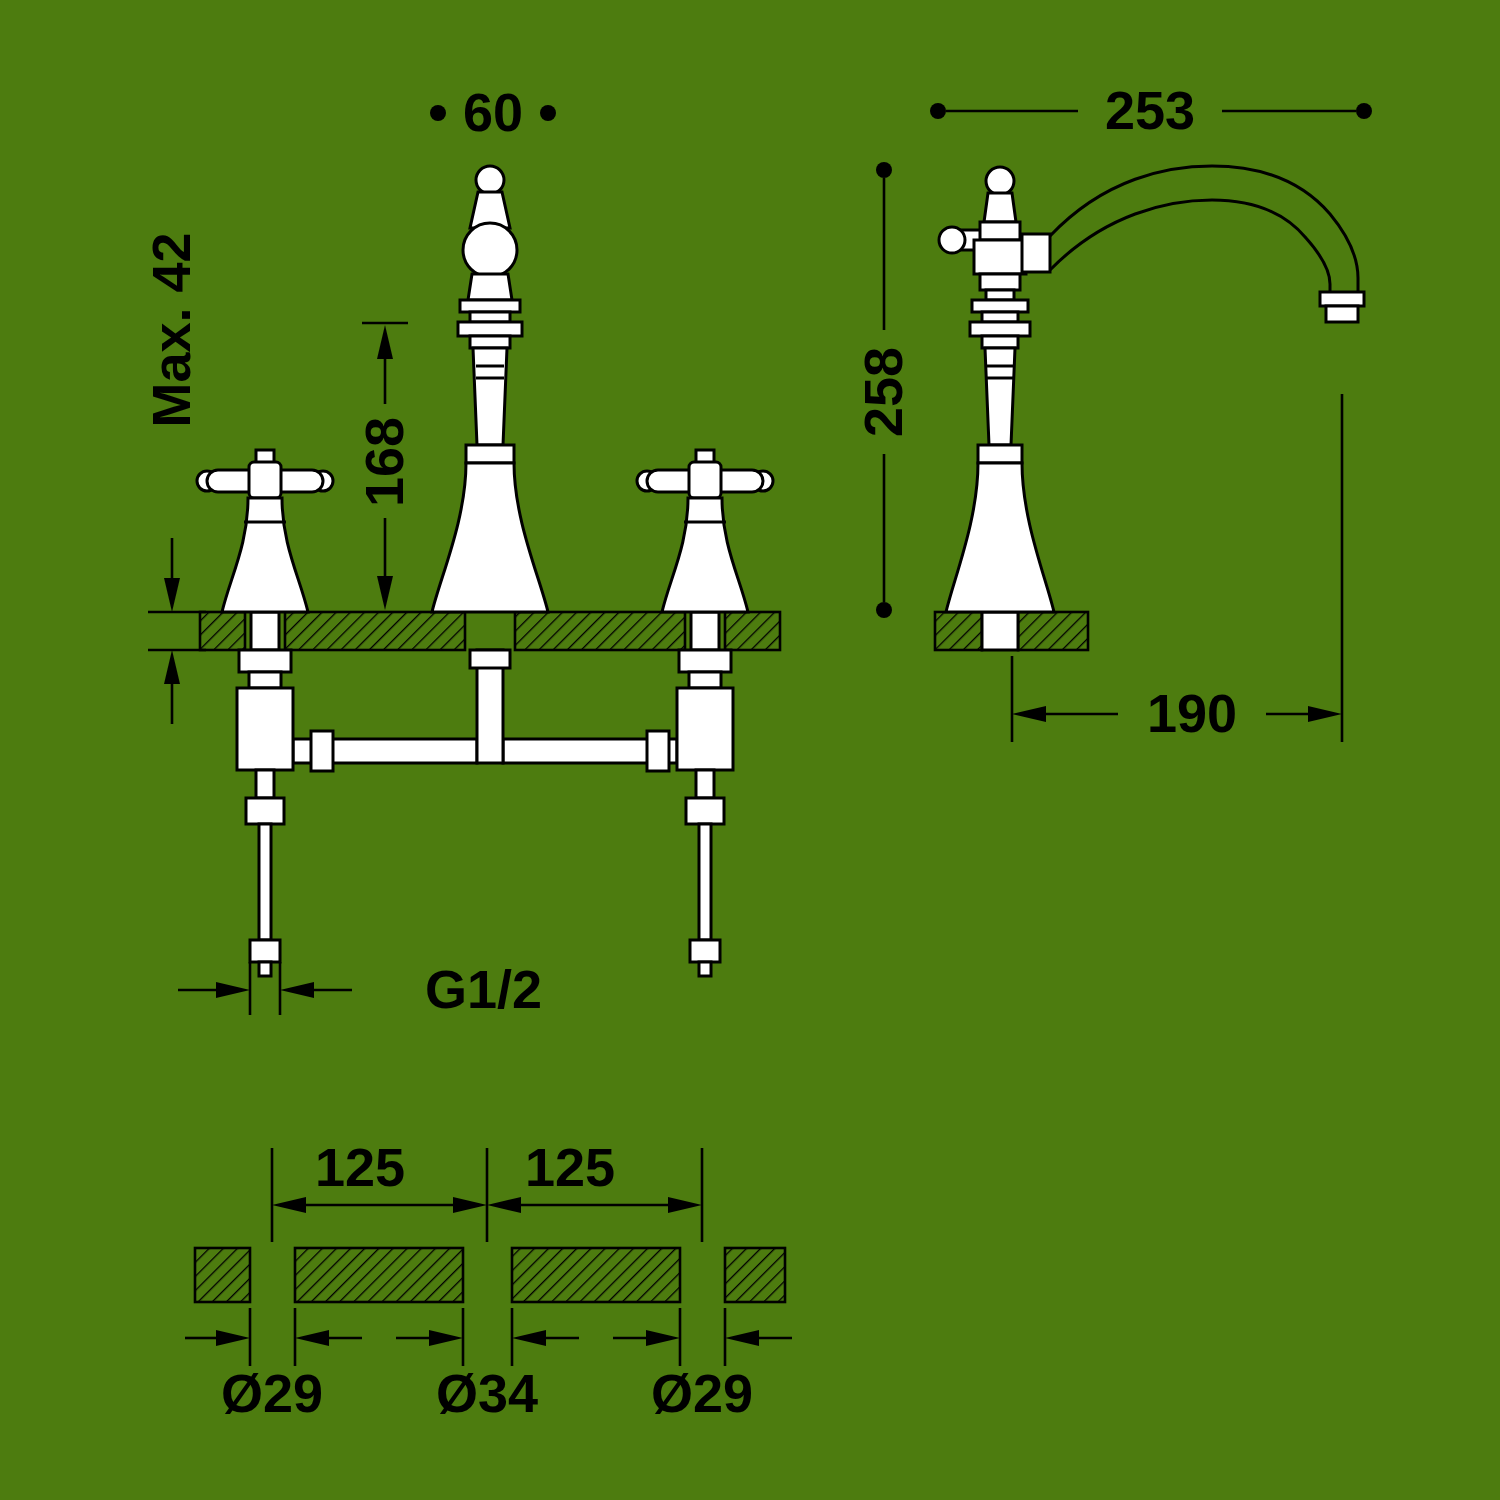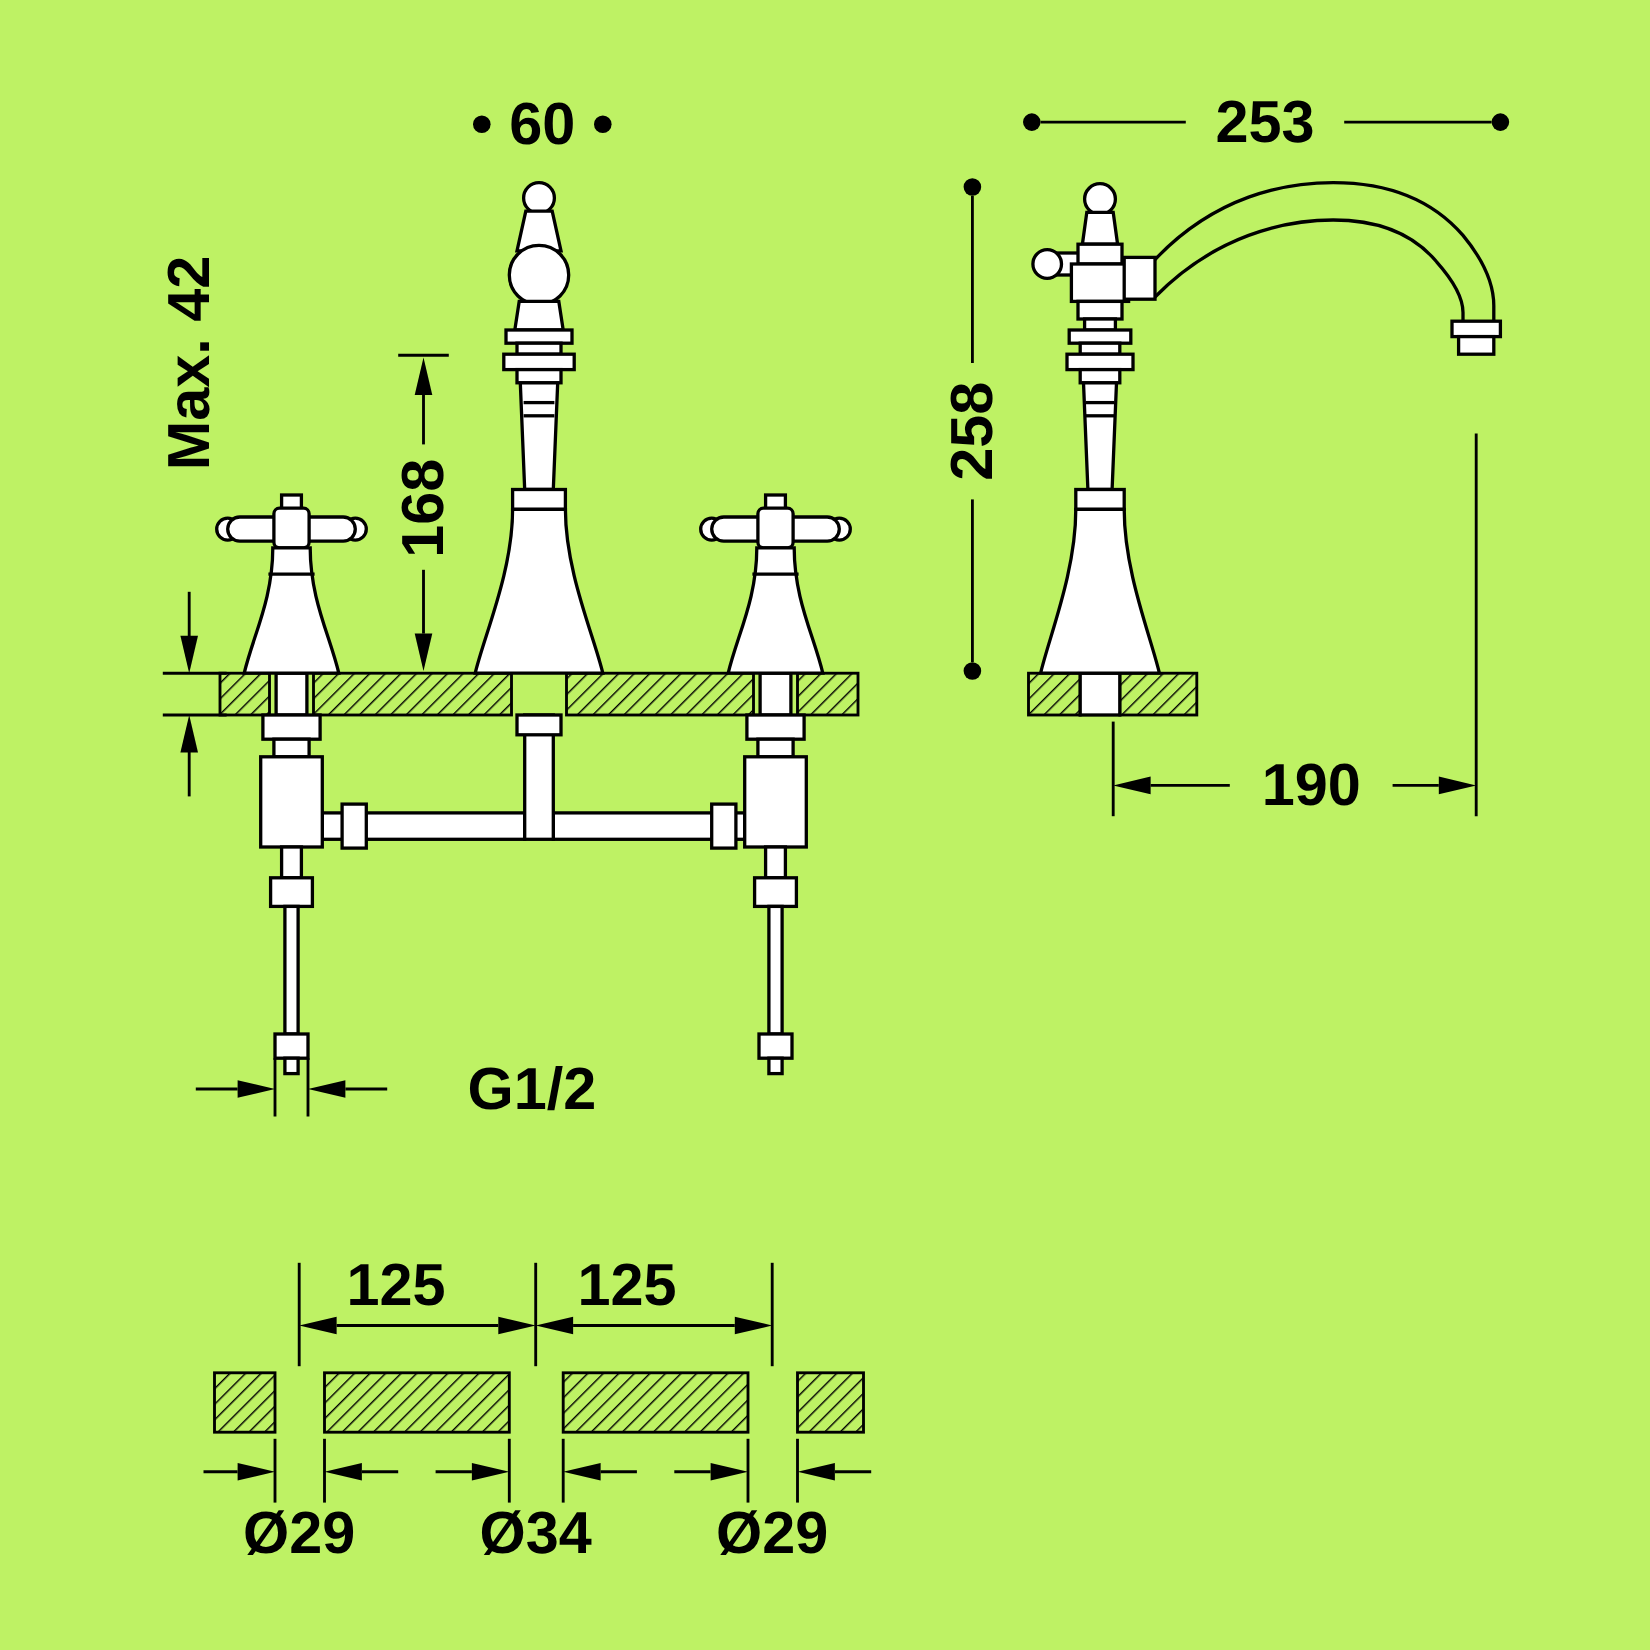--- a/index.html
+++ b/index.html
@@ -1,20 +1,20 @@
 <!DOCTYPE html>
 <html><head>
 <meta charset="utf-8">
 <style>
   html, body { margin: 0; padding: 0; background: #ffffff; }
   .canvas {
     position: relative;
     width: 1500px;
     height: 1500px;
-    background: #bef264;
+    background: #4d7c0f;
     font-family: "Liberation Sans", sans-serif;
   }
   .ln { stroke: #000; stroke-width: 3; fill: none; }
   .fw { fill: #ffffff; stroke: #000; stroke-width: 3; }
   .ht { fill: url(#hatch); stroke: #000; stroke-width: 2.6; }
   .dim { stroke: #000; stroke-width: 2.6; fill: none; }
   .ar { fill: #000; stroke: none; }
   .dt { fill: #000; stroke: none; }
   text.lbl {
     font-family: "Liberation Sans", sans-serif;

